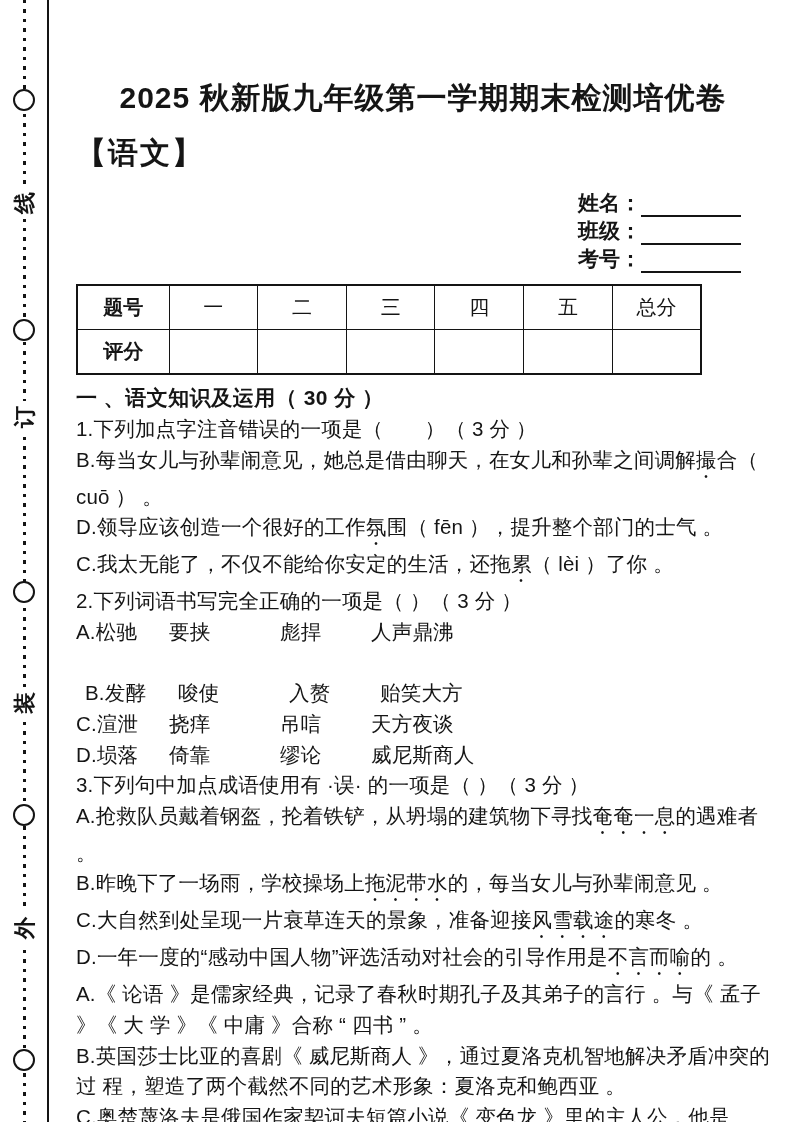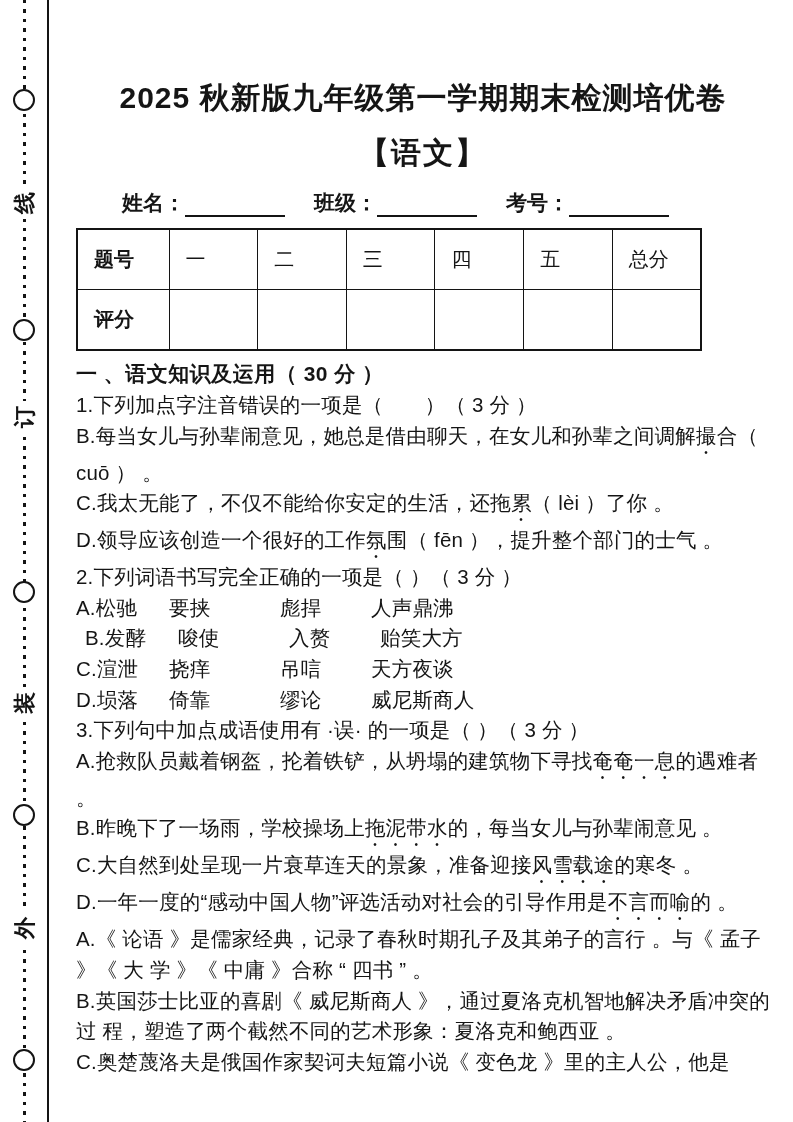--- a/index.html
+++ b/index.html
@@ -20,40 +20,40 @@
     border:2px solid #141414; border-radius:50%; background:#fff;
   }
   .bind-char {
     position:absolute; left:9px; width:32px; height:32px; line-height:32px;
     text-align:center; font-size:22px; font-weight:bold; background:#fff;
     transform:rotate(-90deg); color:#141414;
   }
   
   .content { position:absolute; left:76px; top:0; width:694px; }
   .title { margin-top:78px; text-align:center; font-size:30px; font-weight:bold; letter-spacing:1px; }
-  .subject { margin-top:14px; text-align:center; font-size:30px; font-weight:bold; letter-spacing:2px; }
+  .subject { margin-top:14px; text-align:left; font-size:30px; font-weight:bold; letter-spacing:2px; }
   
-  .stu-row { display:flex; align-items:flex-end; margin-top:15px; padding-left:46px; font-size:21px; font-weight:bold; }
+  .stu-row { display:flex; align-items:flex-end; margin-top:15px; padding-left:46px; font-size:21px; font-weight:bold;flex-direction:column; }
   .stu-field { display:flex; align-items:flex-end; }
   .blank { display:inline-block; width:100px; height:24px; border-bottom:2px solid #141414; margin-right:29px; }
   
   table.score { border-collapse:collapse; table-layout:fixed; width:626px; margin-top:11px; border:2.5px solid #141414; }
-  table.score td { border:1.5px solid #141414; height:35px; font-size:20px; padding:16px; }
+  table.score td { border:1.5px solid #141414; height:35px; text-align:center; font-size:20px; padding:8px; }
   td.tlabel { font-weight:bold; font-size:21px; }
   
   .section-heading { margin-top:9px; font-size:21px; font-weight:bold; letter-spacing:0.5px; }
   #question-list { margin-top:2px; }
   .line { font-size:20.5px; line-height:30.6px; letter-spacing:0.2px; }
   .line span { letter-spacing:0.2px; }
   .emph {
     -webkit-text-emphasis:filled dot #151515; -webkit-text-emphasis-position:under;
     text-emphasis:filled dot #151515; text-emphasis-position:under right;
   }
   .words { display:grid; grid-template-columns:93px 111px 91px auto; }
-  .words.indent { padding-left:9px; }
+  .words.indent { padding-left:9px;margin-top:31px; }
 </style>
 </head>
 <body>
 
 <div id="page">
 
   <div class="dot-line"></div>
   <div class="edge-line"></div>
   <div id="binding-strip">
       <div class="ring" style="top: 89px;"></div>
@@ -111,22 +111,22 @@
         <td></td>
       </tr>
     </tbody>
       </table>
 
     <div class="section-heading">一 、语文知识及运用（ 30 分 ）</div>
 
     <div id="question-list">
         <div class="line stem"><span>1.下列加点字注音错误的一项是（　　）（ 3 分 ）</span></div>
         <div class="line option"><span>B.每当女儿与孙辈闹意见，她总是借由聊天，在女儿和孙辈之间调解</span><span class="emph">撮</span><span>合（ cuō ） 。</span></div>
+        <div class="line option"><span>D.领导应该创造一个很好的工作</span><span class="emph">氛</span><span>围（ fēn ），提升整个部门的士气 。</span></div>
         <div class="line option"><span>C.我太无能了，不仅不能给你安定的生活，还拖</span><span class="emph">累</span><span>（ lèi ）了你 。</span></div>
-        <div class="line option"><span>D.领导应该创造一个很好的工作</span><span class="emph">氛</span><span>围（ fēn ），提升整个部门的士气 。</span></div>
         <div class="line stem"><span>2.下列词语书写完全正确的一项是（ ）（ 3 分 ）</span></div>
         <div class="line words">
           <span>A.松驰</span>
           <span>要挟</span>
           <span>彪捍</span>
           <span>人声鼎沸</span>
         </div>
         <div class="line words indent">
           <span>B.发酵</span>
           <span>唆使</span>

